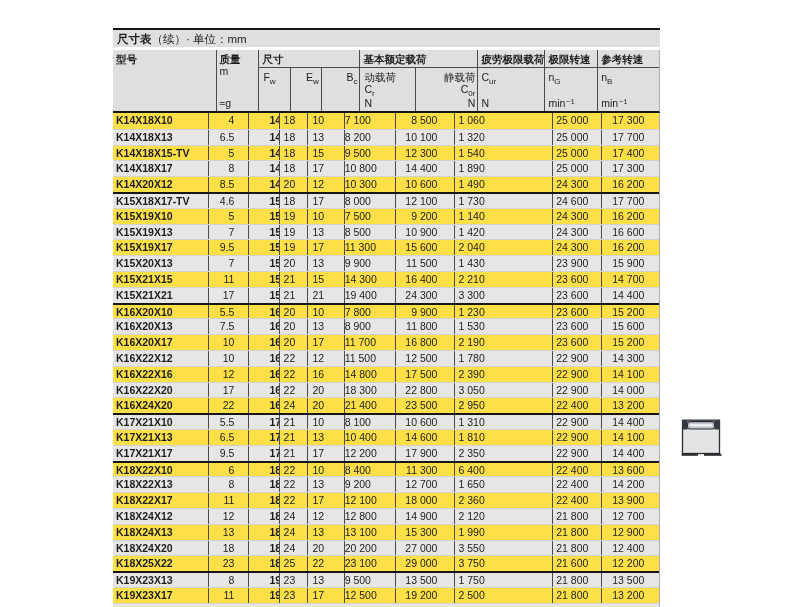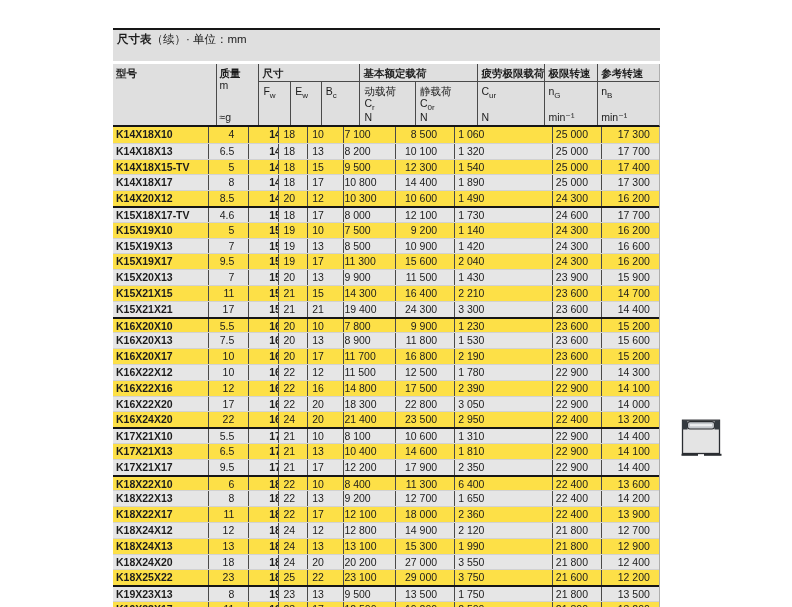--- a/index.html
+++ b/index.html
@@ -6,21 +6,21 @@
     --hdr-bg:#dfdfdf; --stripe:#e6e6e6; --line:#4a4a4a; --dark:#161616;
     --hairline:#d2d2d2; --text:#1c1c1c; --edge:#aeaeae;
   }
   *{margin:0;padding:0;}
   body{
     width:792px;height:607px;background:#ffffff;position:relative;overflow:hidden;
     font-family:"Liberation Sans","DejaVu Sans",sans-serif;color:var(--text);
   }
   .tablebox{position:absolute;left:113px;top:28px;width:547px;}
   .titlebar{
-    box-sizing:border-box;height:33px;background:var(--hdr-bg);
+    box-sizing:border-box;height:19px;background:var(--hdr-bg);
     border-top:2px solid var(--dark);padding:2px 0 0 4px;
     font-size:11.5px;line-height:14px;margin-bottom:3px;white-space:nowrap;
   }
   .titlebar .tb{font-weight:bold;}
   .header{
     box-sizing:border-box;height:63px;background:var(--hdr-bg);
     border-bottom:2px solid var(--dark);border-right:1px solid var(--edge);
     display:flex;font-size:10.5px;line-height:12px;
   }
   .header > div{box-sizing:border-box;}
@@ -32,21 +32,21 @@
     font-weight:bold;padding:3px 2px 0 3px;height:14px;
     border-bottom:1px solid var(--line);white-space:nowrap;
   }
   .vcol{display:flex;flex-direction:column;height:100%;}
   .subv{flex:1;display:flex;flex-direction:column;padding:3px 2px 2px 3px;}
   .spacer{flex:1;}
   .sym{white-space:nowrap;}
   sub{font-size:8px;line-height:0;}
   .gcells{flex:1;display:flex;}
   .gc{box-sizing:border-box;padding:3px 2px 2px 4px;display:flex;flex-direction:column;}
-  .gc + .gc{border-left:1px solid var(--line);}
+  .gc + .gc{border-left:1px solid var(--line);align-items:flex-end;}
   .w-fw{width:31px}.w-ew{width:31px}.w-bc{width:39px}.w-cr{width:55px}.w-c0r{width:63px}
   .tbody{border-right:1px solid var(--edge);}
   .row{
     display:flex;height:15.8px;box-sizing:border-box;background:#fde047;
     border-top:1px solid var(--hairline);
   }
   .row:first-child{border-top:none;}
   .row.stripe{background:var(--stripe);}
   .row.gstart{border-top:2px solid var(--dark);}
   .cell{
@@ -56,21 +56,21 @@
   .cell + .cell{border-left:1px solid var(--line);}
   .c-model{width:103px;font-weight:bold;padding-left:3px;}
   .c-mass{width:43px;text-align:right;padding-right:14px;}
   .c-fw{width:31px;font-weight:bold;padding-left:20px;}
   .c-ew{width:31px;padding-left:4px;}
   .c-bc{width:39px;padding-left:4px;}
   .c-cr{width:55px;text-align:left;padding-right:12px;}
   .c-c0r{width:63px;text-align:right;padding-right:17px;}
   .c-cur{width:67px;padding-left:3px;}
   .c-ng{width:53px;padding-left:3px;margin-left:36px;}
-  .c-nb{width:62px;padding-left:16px;}
+  .c-nb{width:62px;padding-left:10px;}
   .partial{height:6px;background:var(--stripe);border-top:1px solid var(--hairline);border-right:1px solid var(--edge);}
   .bearing-icon{position:absolute;left:681px;top:418px;width:41px;height:39px;}
 </style>
 </head>
 <body>
 
 <div class="tablebox">
 
   <div class="titlebar">
     <span class="tb">尺寸表</span><span class="tr">（续）· 单位：mm</span>

